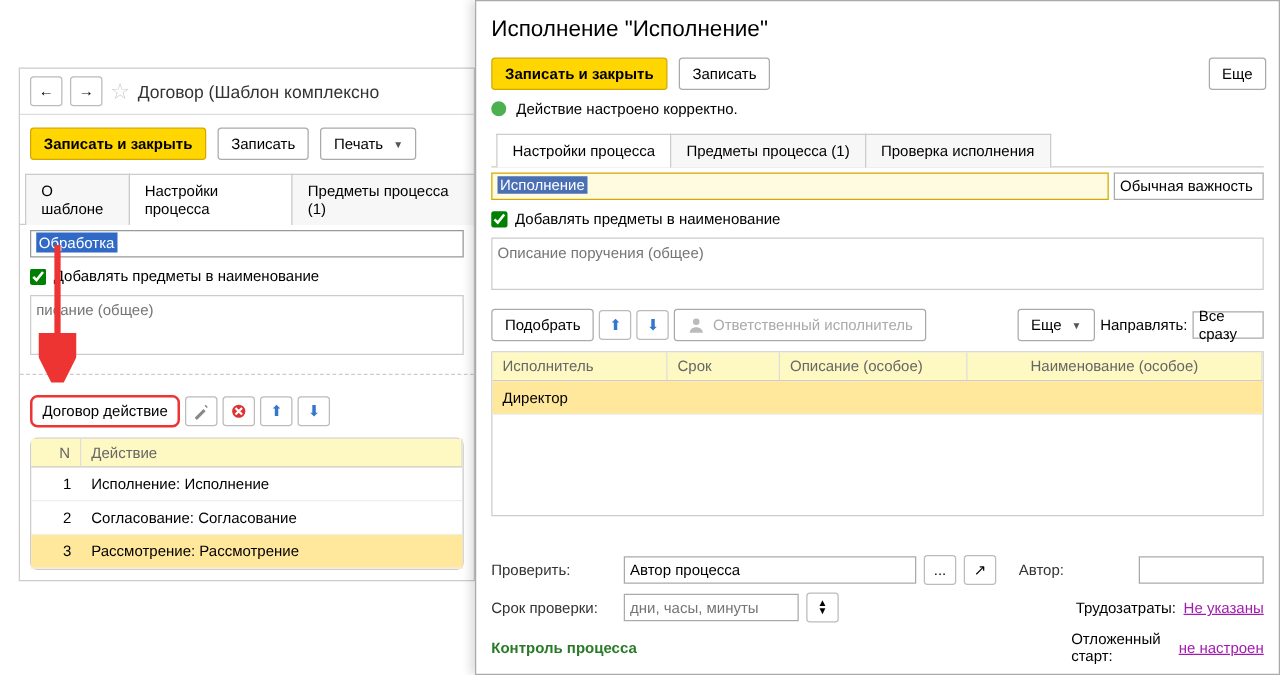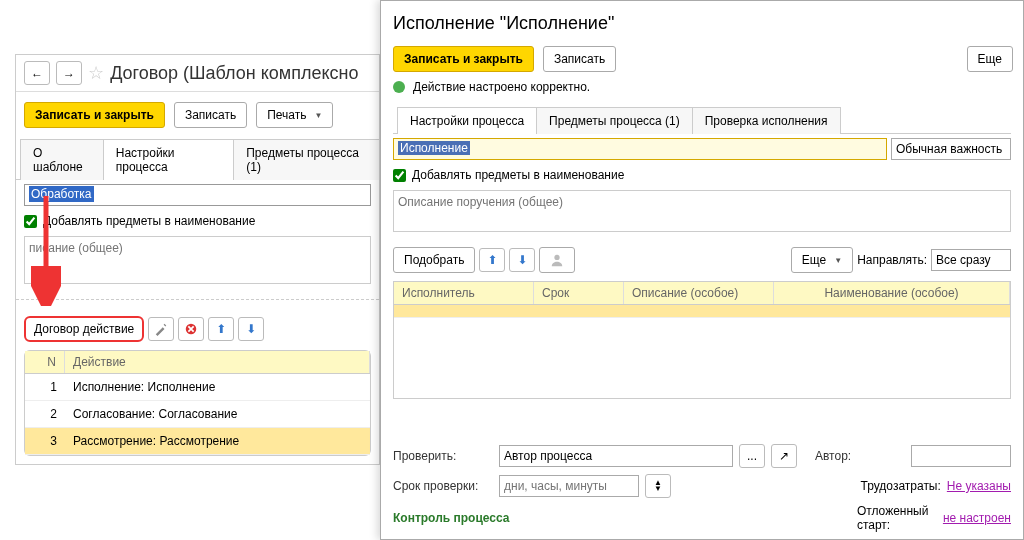--- a/index.html
+++ b/index.html
@@ -4,21 +4,21 @@
 <style>
 * { box-sizing: border-box; margin: 0; padding: 0; font-family: Arial, sans-serif; font-size: 12px; }
 body { background: #fff; width: 1024px; height: 540px; position: relative; overflow: hidden; }
 
 .left-pane { position: absolute; left: 15px; top: 54px; width: 365px; border: 1px solid #ccc; background: #fff; }
 .right-pane { position: absolute; left: 380px; top: 0; width: 644px; height: 540px; border: 1px solid #aaa; background: #fff; box-shadow: -3px 0 8px rgba(0,0,0,0.15); }
 
 .title-row { display: flex; align-items: center; padding: 6px 8px; border-bottom: 1px solid #ddd; gap: 6px; }
 .icon-btn { width: 26px; height: 24px; border: 1px solid #bbb; background: #fff; border-radius: 3px; display: inline-flex; align-items: center; justify-content: center; cursor: pointer; }
 .star-icon { color: #ccc; font-size: 18px; }
-.page-title { font-size: 18px; color: #333; }
+.page-title { font-size: 14px; color: #333; }
 
 .toolbar { display: flex; gap: 9px; padding: 10px 8px; }
 .btn { height: 26px; padding: 0 10px; border: 1px solid #aaa; background: #fff; border-radius: 3px; cursor: pointer; display: inline-flex; align-items: center; gap: 6px; }
 .btn.primary { background: #ffd600; border-color: #d4a800; font-weight: bold; }
 
 .tabs { display: flex; border-bottom: 1px solid #ccc; padding-left: 4px; }
 .tab { padding: 6px 12px; border: 1px solid #ccc; border-bottom: none; background: #f7f7f7; cursor: pointer; margin-right: -1px; position: relative; top: 1px; }
 .tab.active { background: #fff; }
 
 .field-row { padding: 4px 8px; }
@@ -212,40 +212,42 @@
         <span style="color:#37c">⬆</span>
       </button>
     <button class="icon-btn">
         <span style="color:#37c">⬇</span>
       </button>
     <button class="btn" style="color:#aaa">
       <svg class="icon-sm" viewBox="0 0 16 16">
           <circle cx="8" cy="5" r="3" fill="#bbb"></circle>
           <path d="M2 15c0-3 3-5 6-5s6 2 6 5" fill="#bbb"></path>
         </svg>
+      <span>Ответственный исполнитель</span>
     </button>
     <div class="spacer"></div>
     <button class="btn">
         <span>Еще</span>
         <span class="tri-down">▼</span>
       </button>
     <span>Направлять:</span>
-    <div class="combo" style="width:80px">
+    <div class="combo" style="width:57px">
         <span>Все сразу</span>
       </div>
   </div>
 
   <div class="exec-grid">
     <div class="grid-header">
       <div class="exec-col1">Исполнитель</div>
       <div class="exec-col2">Срок</div>
       <div class="exec-col3">Описание (особое)</div>
       <div class="exec-col4">Наименование (особое)</div>
     </div>
     <div class="grid-row sel">
+      <div class="exec-col1">Директор</div>
       <div class="exec-col2"></div>
       <div class="exec-col3"></div>
       <div class="exec-col4"></div>
     </div>
     <div style="height:80px"></div>
   </div>
 
   <div class="bottom-area">
     <div class="form-row">
       <span class="lbl">Проверить:</span>

